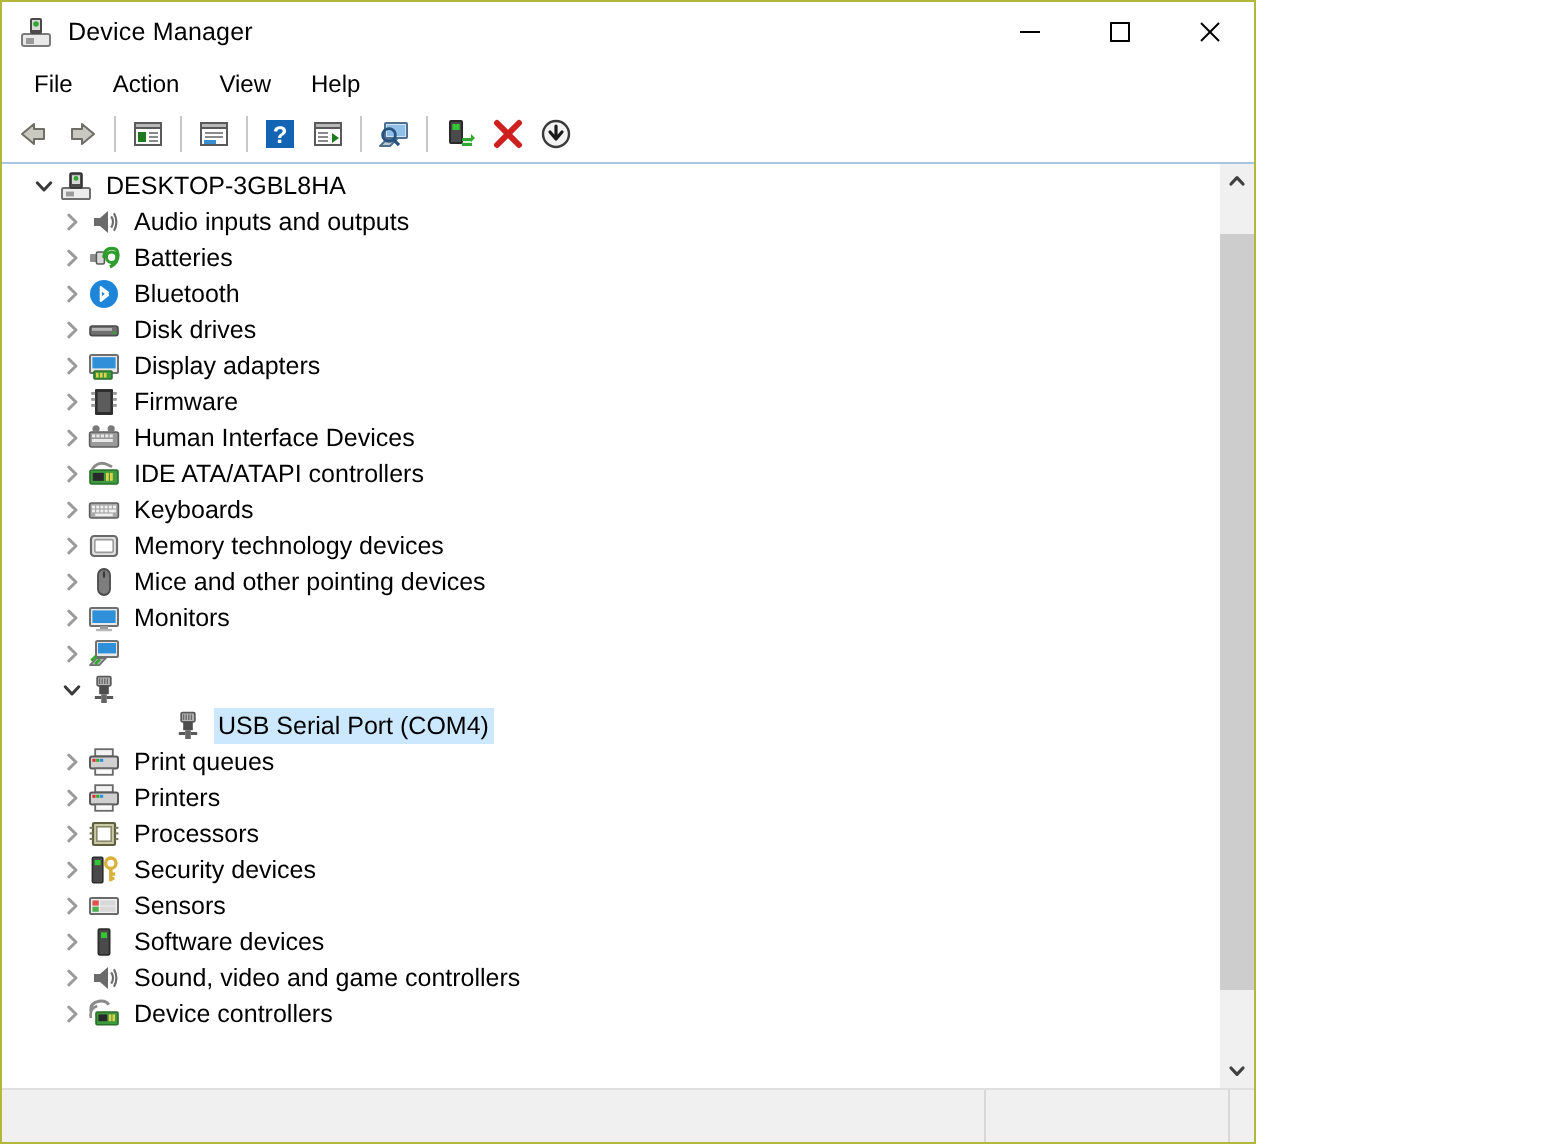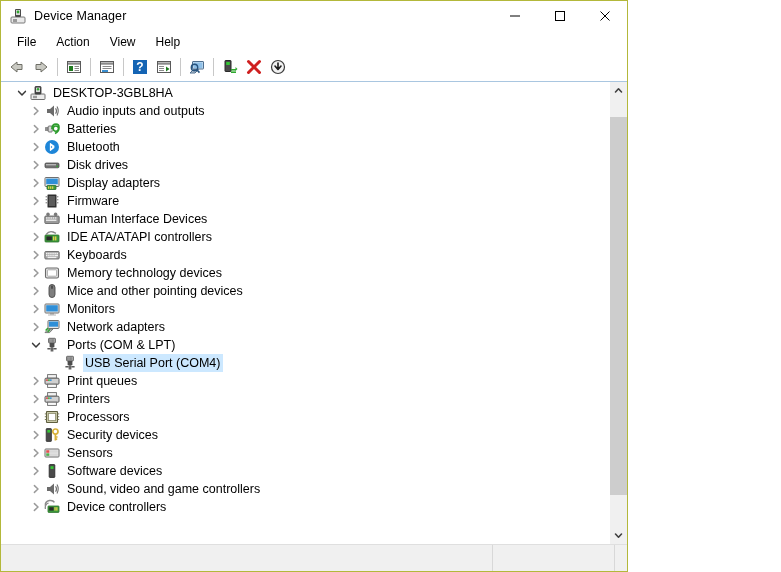--- a/index.html
+++ b/index.html
@@ -136,21 +136,21 @@
     line-height: 16px;
     padding: 1px 3px 1px 2px;
   }
   .row.selected .tlabel {
     background: #cce8ff;
   }
 
   
   .lvl0 { padding-left: 12px; }
   .lvl1 { padding-left: 26px; }
-  .lvl2 { padding-left: 44px; }
+  .lvl2 { padding-left: 68px; }
 
   
   #vscroll {
     width: 17px;
     flex: 0 0 17px;
     background: #f0f0f0;
     border-left: 1px solid #ffffff;
     position: relative;
   }
   .sbarrow {
@@ -568,42 +568,40 @@
               </svg>
             </span>
             <span class="tico">
               <svg class="ic" viewBox="0 0 16 16">
                 <rect x="4" y="1.5" width="11" height="8" rx="0.8" fill="#e8e8e8" stroke="#6f6f6f" stroke-width="1"></rect>
                 <rect x="5" y="2.5" width="9" height="5.2" fill="#2f8fd8"></rect>
                 <path d="M1 13.6 L5.6 13.6 L9 10 L4.4 10 Z" fill="#bcbcbc" stroke="#6f6f6f" stroke-width="0.9" stroke-linejoin="round"></path>
                 <path d="M1.6 11.4 L4 9 M3.6 13 L6 10.6" fill="none" stroke="#2fa82f" stroke-width="1.4"></path>
               </svg>
             </span>
-            <span class="tlabel">Network adapters</span>
           </div>
           <div class="row lvl1">
             <span class="chev">
               <svg width="10" height="10" viewBox="0 0 10 10">
                 <path d="M1.6 3.4 L5 7 L8.4 3.4" fill="none" stroke="#3a3a3a" stroke-width="1.5" stroke-linecap="round" stroke-linejoin="round"></path>
               </svg>
             </span>
             <span class="tico">
               <svg class="ic" viewBox="0 0 16 16">
                 <rect x="4.6" y="1.3" width="6.8" height="4.6" rx="0.6" fill="#b8b8b8" stroke="#5a5a5a" stroke-width="0.9"></rect>
                 <line x1="5.8" y1="2.2" x2="5.8" y2="5" stroke="#6a6a6a" stroke-width="0.7"></line>
                 <line x1="7.1" y1="2.2" x2="7.1" y2="5" stroke="#6a6a6a" stroke-width="0.7"></line>
                 <line x1="8.4" y1="2.2" x2="8.4" y2="5" stroke="#6a6a6a" stroke-width="0.7"></line>
                 <line x1="9.7" y1="2.2" x2="9.7" y2="5" stroke="#6a6a6a" stroke-width="0.7"></line>
                 <rect x="5.6" y="5.9" width="4.8" height="4.2" fill="#4d4d4d"></rect>
                 <rect x="6.6" y="10.1" width="2.8" height="4.4" fill="#666666"></rect>
                 <rect x="3.4" y="11" width="3.2" height="1.5" fill="#595959"></rect>
                 <rect x="9.4" y="11" width="3.2" height="1.5" fill="#595959"></rect>
               </svg>
             </span>
-            <span class="tlabel">Ports (COM &amp; LPT)</span>
           </div>
           <div class="row lvl2 selected">
             <span class="chev blank"></span>
             <span class="tico">
               <svg class="ic" viewBox="0 0 16 16">
                 <rect x="4.6" y="1.3" width="6.8" height="4.6" rx="0.6" fill="#b8b8b8" stroke="#5a5a5a" stroke-width="0.9"></rect>
                 <line x1="5.8" y1="2.2" x2="5.8" y2="5" stroke="#6a6a6a" stroke-width="0.7"></line>
                 <line x1="7.1" y1="2.2" x2="7.1" y2="5" stroke="#6a6a6a" stroke-width="0.7"></line>
                 <line x1="8.4" y1="2.2" x2="8.4" y2="5" stroke="#6a6a6a" stroke-width="0.7"></line>
                 <line x1="9.7" y1="2.2" x2="9.7" y2="5" stroke="#6a6a6a" stroke-width="0.7"></line>

